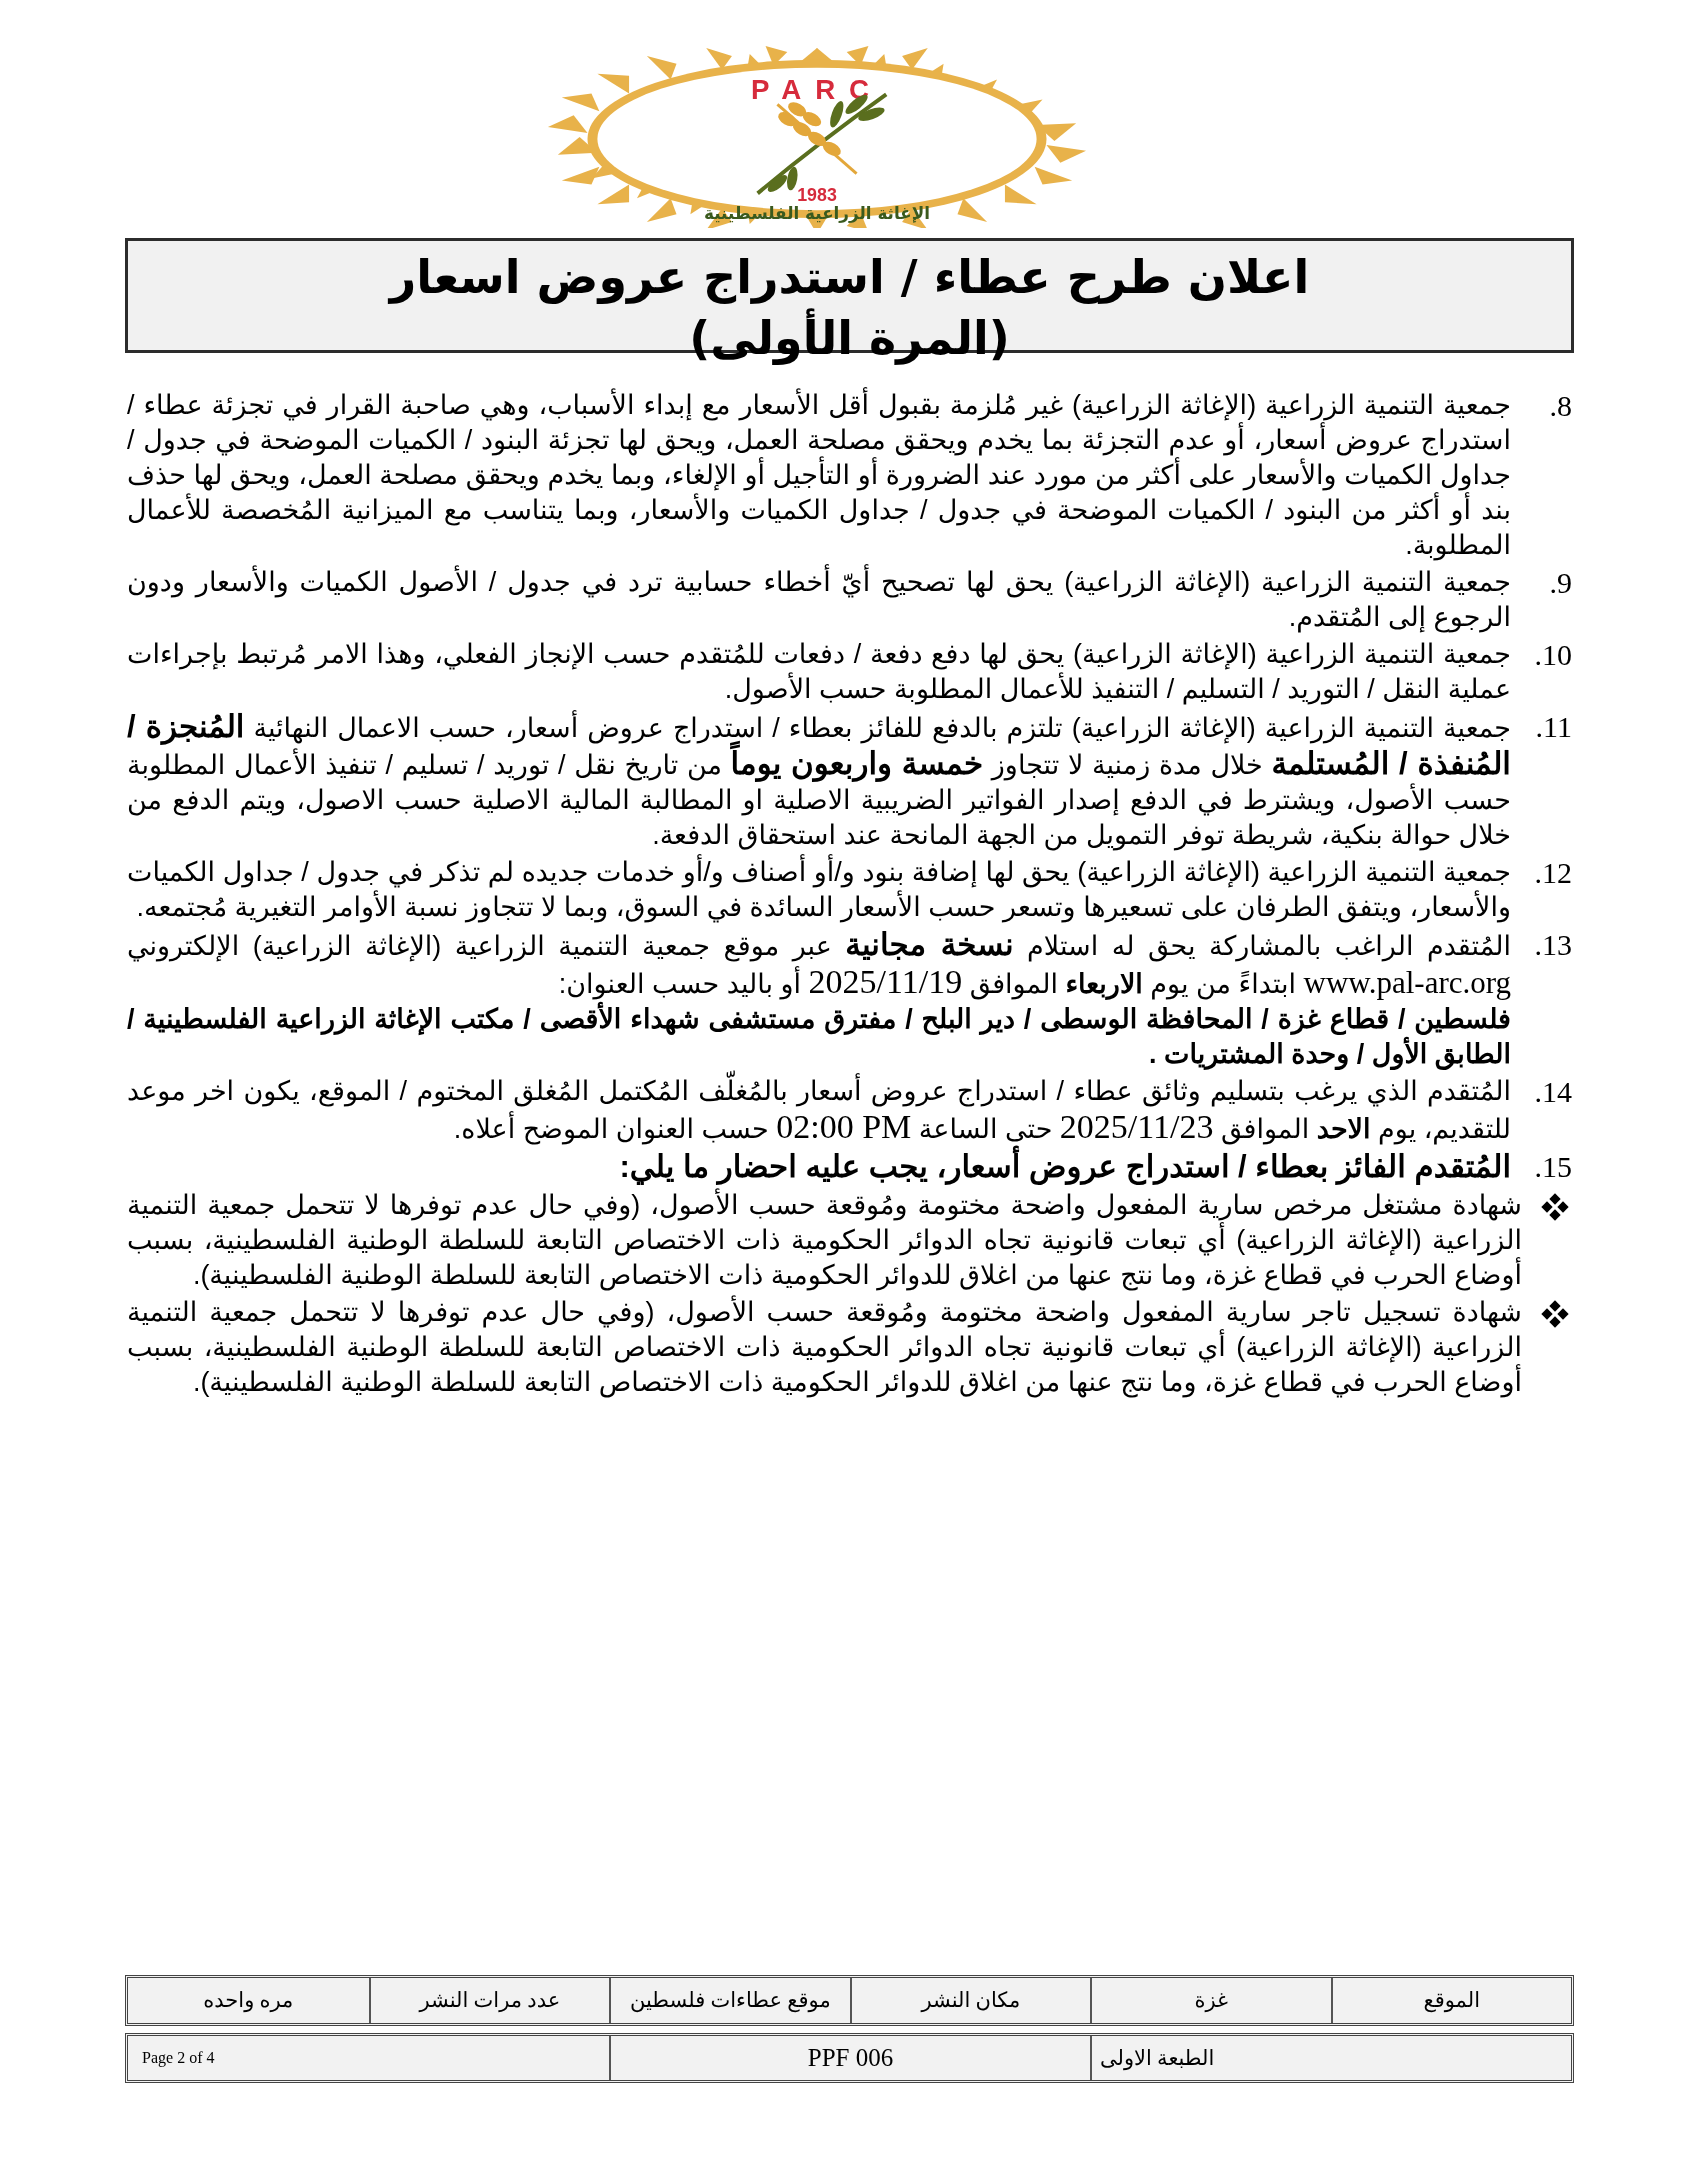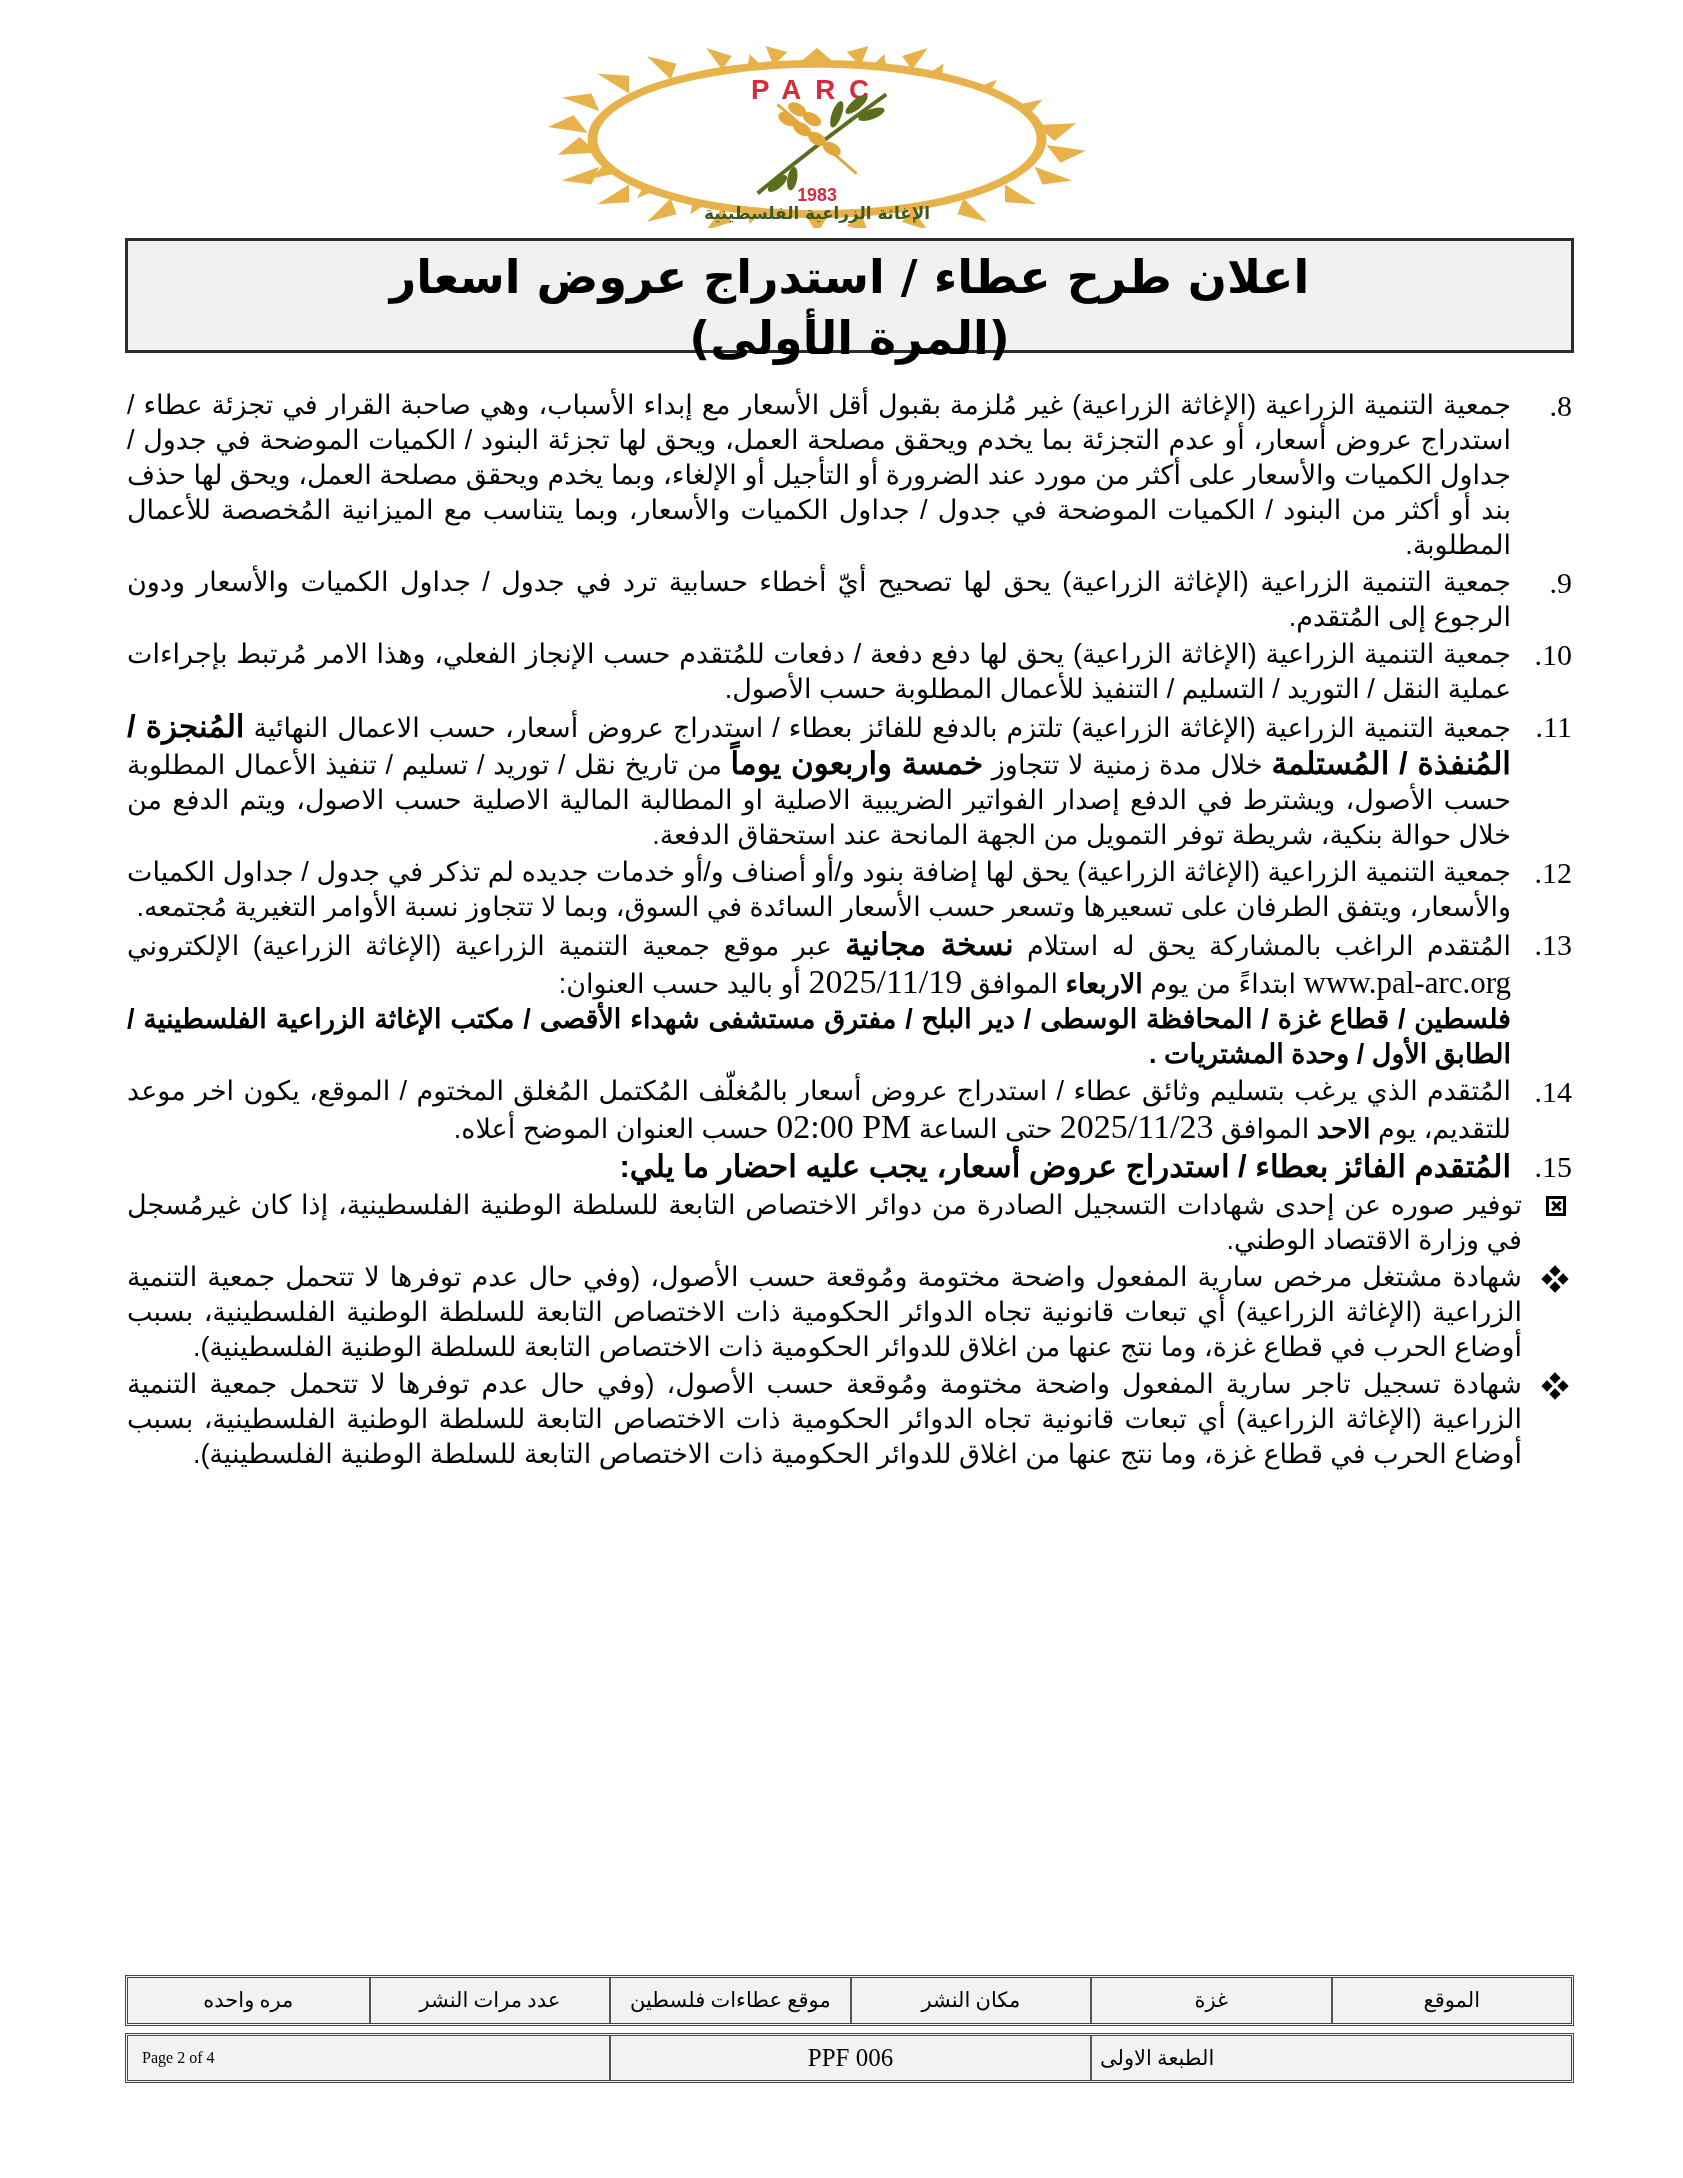--- a/index.html
+++ b/index.html
@@ -122,21 +122,21 @@
 
 <div class="content">
 
   <div class="item">
     <div class="num-wrap"><span>8.</span></div>
     <div class="txt">جمعية التنمية الزراعية (الإغاثة الزراعية) غير مُلزمة بقبول أقل الأسعار مع إبداء الأسباب، وهي صاحبة القرار في تجزئة عطاء / استدراج عروض أسعار، أو عدم التجزئة بما يخدم ويحقق مصلحة العمل، ويحق لها تجزئة البنود / الكميات الموضحة في جدول / جداول الكميات والأسعار على أكثر من مورد عند الضرورة أو التأجيل أو الإلغاء، وبما يخدم ويحقق مصلحة العمل، ويحق لها حذف بند أو أكثر من البنود / الكميات الموضحة في جدول / جداول الكميات والأسعار، وبما يتناسب مع الميزانية المُخصصة للأعمال المطلوبة.</div>
   </div>
 
   <div class="item">
     <div class="num-wrap"><span>9.</span></div>
-    <div class="txt">جمعية التنمية الزراعية (الإغاثة الزراعية) يحق لها تصحيح أيّ أخطاء حسابية ترد في جدول / جداول الكميات والأسعار ودون الرجوع إلى المُتقدم.</div>
+    <div class="txt">جمعية التنمية الزراعية (الإغاثة الزراعية) يحق لها تصحيح أيّ أخطاء حسابية ترد في جدول / الأصول الكميات والأسعار ودون الرجوع إلى المُتقدم.</div>
   </div>
 
   <div class="item">
     <div class="num-wrap"><span>10.</span></div>
     <div class="txt">جمعية التنمية الزراعية (الإغاثة الزراعية) يحق لها دفع دفعة / دفعات للمُتقدم حسب الإنجاز الفعلي، وهذا الامر مُرتبط بإجراءات عملية النقل / التوريد / التسليم / التنفيذ للأعمال المطلوبة حسب الأصول.</div>
   </div>
 
   <div class="item">
     <div class="num-wrap"><span>11.</span></div>
     <div class="txt"><span>جمعية التنمية الزراعية (الإغاثة الزراعية) تلتزم بالدفع للفائز بعطاء / استدراج عروض أسعار، حسب الاعمال النهائية </span><span class="big">المُنجزة / المُنفذة / المُستلمة</span><span> خلال مدة زمنية لا تتجاوز </span><span class="big">خمسة واربعون يوماً</span><span> من تاريخ نقل / توريد / تسليم / تنفيذ الأعمال المطلوبة حسب الأصول، ويشترط في الدفع إصدار الفواتير الضريبية الاصلية او المطالبة المالية الاصلية حسب الاصول، ويتم الدفع من خلال حوالة بنكية، شريطة توفر التمويل من الجهة المانحة عند استحقاق الدفعة.</span></div>
@@ -155,24 +155,20 @@
   <div class="item">
     <div class="num-wrap"><span>14.</span></div>
     <div class="txt"><span>المُتقدم الذي يرغب بتسليم وثائق عطاء / استدراج عروض أسعار بالمُغلّف المُكتمل المُغلق المختوم / الموقع، يكون اخر موعد للتقديم، يوم </span><span class="bold">الاحد</span><span> الموافق </span><span class="serif-bold" dir="ltr">2025/11/23</span><span> حتى الساعة </span><span class="serif-bold" dir="ltr">02:00 PM</span><span> حسب العنوان الموضح أعلاه.</span></div>
   </div>
 
   <div class="item">
     <div class="num-wrap"><span>15.</span></div>
     <div class="txt big">المُتقدم الفائز بعطاء / استدراج عروض أسعار، يجب عليه احضار ما يلي:</div>
   </div>
 
-  <div class="bullet-item">
-    <div class="bullet"><span class="box-icon"></span></div>
-    <div class="txt">توفير صوره عن إحدى شهادات التسجيل الصادرة من دوائر الاختصاص التابعة للسلطة الوطنية الفلسطينية، إذا كان غيرمُسجل في وزارة الاقتصاد الوطني.</div>
-  </div>
 
   <div class="bullet-item">
     <div class="bullet"><span class="diamond-icon"><i style="left:9px;top:1px"></i><i style="left:1px;top:9px"></i><i style="left:17px;top:9px"></i><i style="left:9px;top:17px"></i></span></div>
     <div class="txt">شهادة مشتغل مرخص سارية المفعول واضحة مختومة ومُوقعة حسب الأصول، (وفي حال عدم توفرها لا تتحمل جمعية التنمية الزراعية (الإغاثة الزراعية) أي تبعات قانونية تجاه الدوائر الحكومية ذات الاختصاص التابعة للسلطة الوطنية الفلسطينية، بسبب أوضاع الحرب في قطاع غزة، وما نتج عنها من اغلاق للدوائر الحكومية ذات الاختصاص التابعة للسلطة الوطنية الفلسطينية).</div>
   </div>
 
   <div class="bullet-item">
     <div class="bullet"><span class="diamond-icon"><i style="left:9px;top:1px"></i><i style="left:1px;top:9px"></i><i style="left:17px;top:9px"></i><i style="left:9px;top:17px"></i></span></div>
     <div class="txt">شهادة تسجيل تاجر سارية المفعول واضحة مختومة ومُوقعة حسب الأصول، (وفي حال عدم توفرها لا تتحمل جمعية التنمية الزراعية (الإغاثة الزراعية) أي تبعات قانونية تجاه الدوائر الحكومية ذات الاختصاص التابعة للسلطة الوطنية الفلسطينية، بسبب أوضاع الحرب في قطاع غزة، وما نتج عنها من اغلاق للدوائر الحكومية ذات الاختصاص التابعة للسلطة الوطنية الفلسطينية).</div>
   </div>

